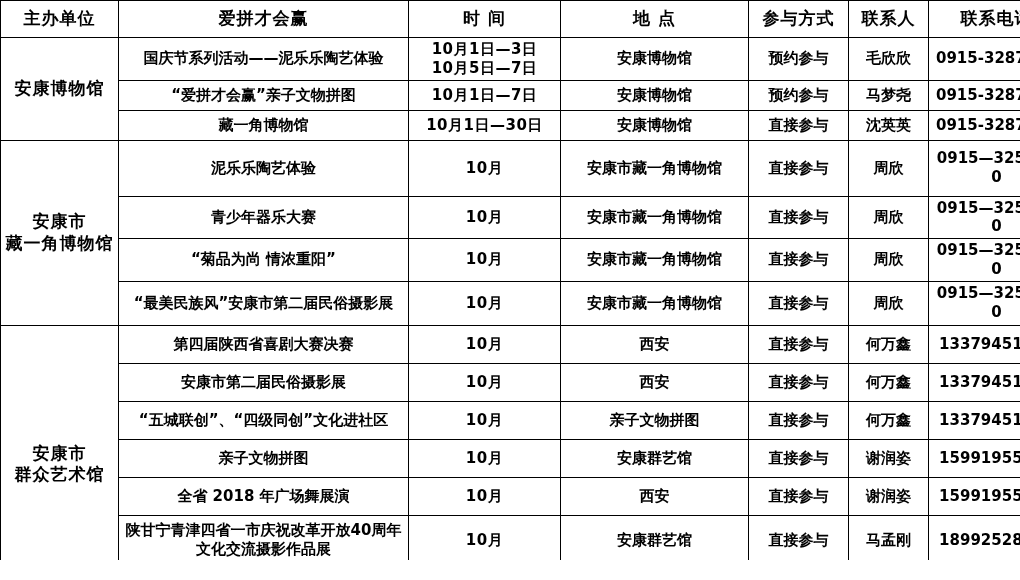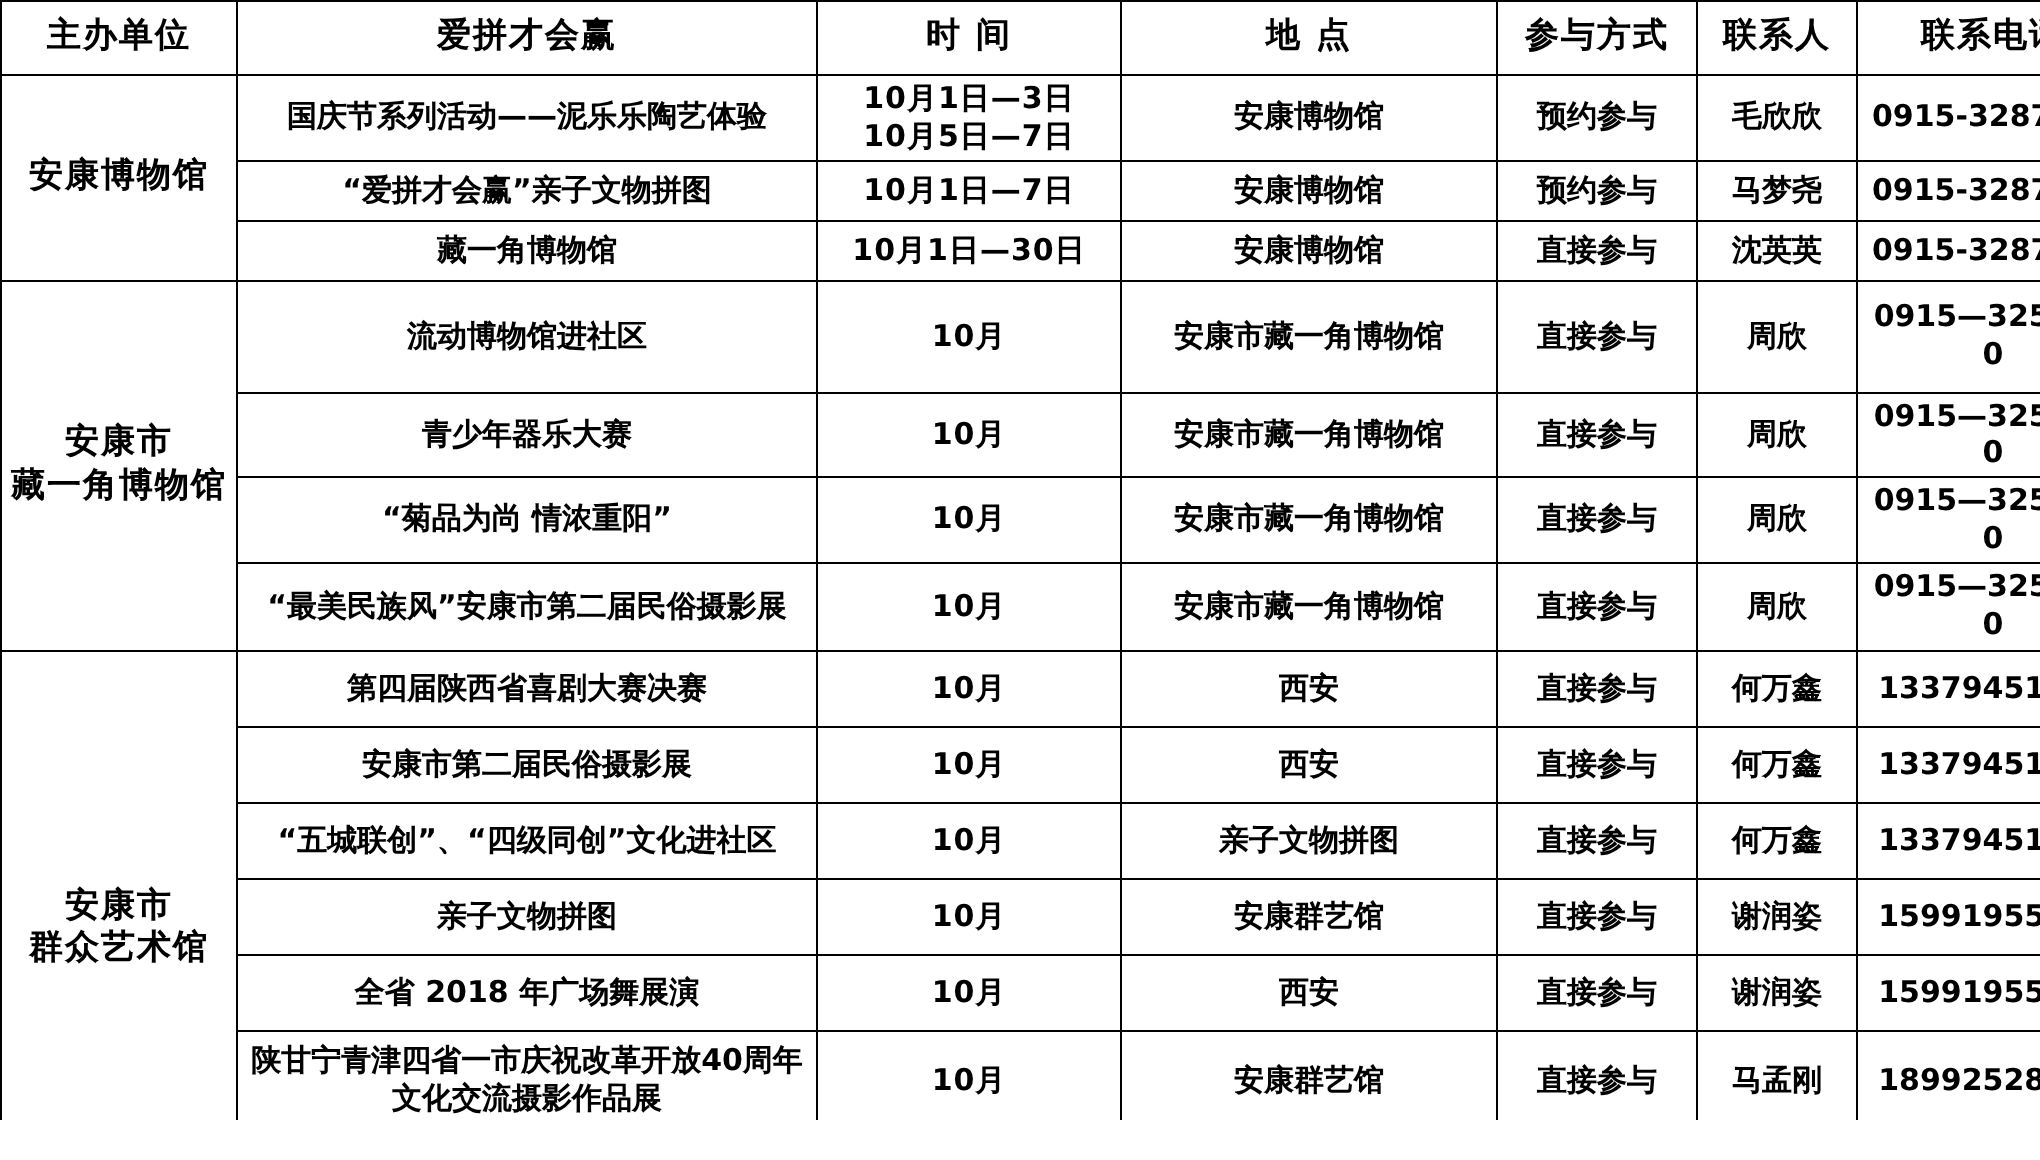--- a/index.html
+++ b/index.html
@@ -108,21 +108,21 @@
         <tr style="height: 30px;">
           <td class="act">藏一角博物馆</td>
           <td class="time">10月1日—30日</td>
           <td class="place">安康博物馆</td>
           <td class="join">直接参与</td>
           <td class="person">沈英英</td>
           <td class="phone">0915-3287945</td>
         </tr>
         <tr style="height: 56px;">
           <td class="org" rowspan="4">安康市<br>藏一角博物馆</td>
-          <td class="act">流动博物馆进社区</td>
+          <td class="act">泥乐乐陶艺体验</td>
           <td class="time">10月</td>
           <td class="place">安康市藏一角博物馆</td>
           <td class="join">直接参与</td>
           <td class="person">周欣</td>
           <td class="phone">0915—3259200</td>
         </tr>
         <tr style="height: 24px;">
           <td class="act">青少年器乐大赛</td>
           <td class="time">10月</td>
           <td class="place">安康市藏一角博物馆</td>

